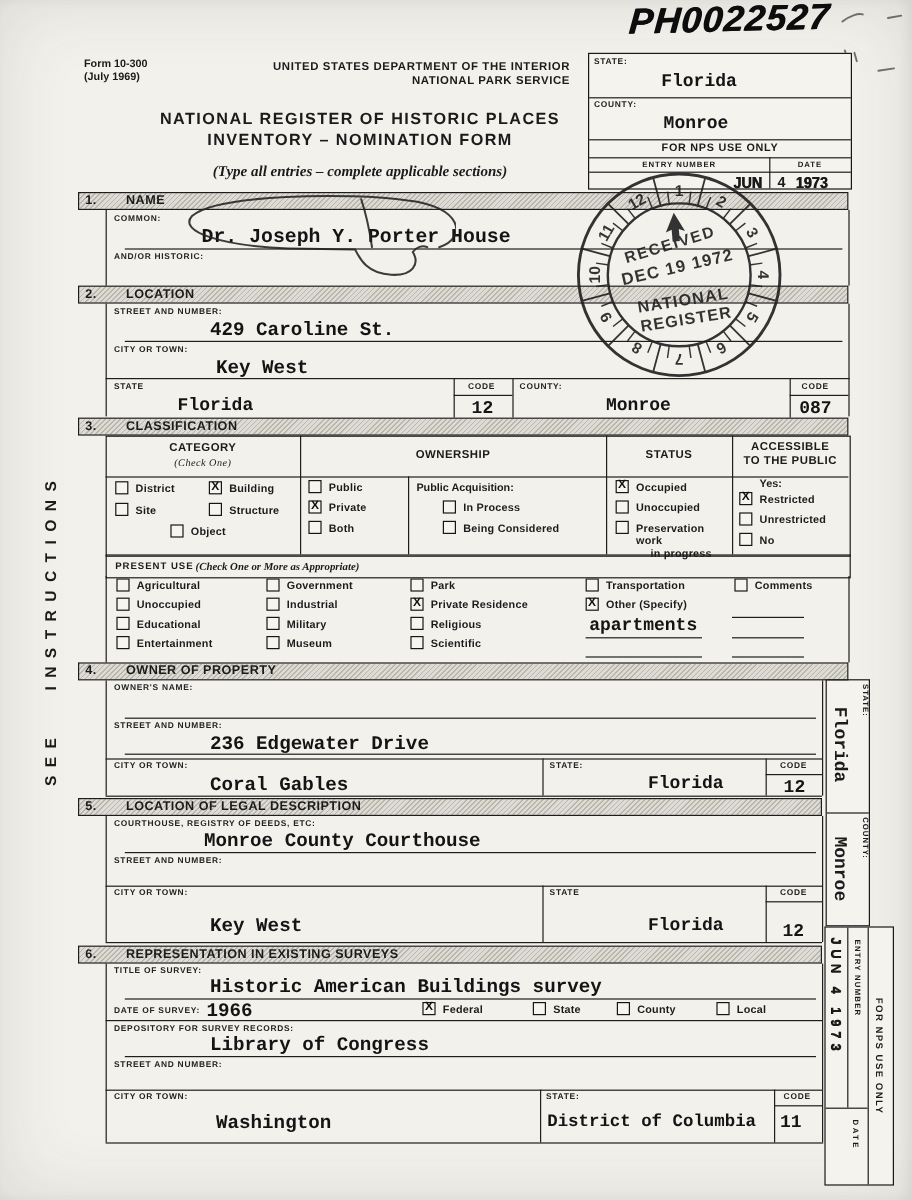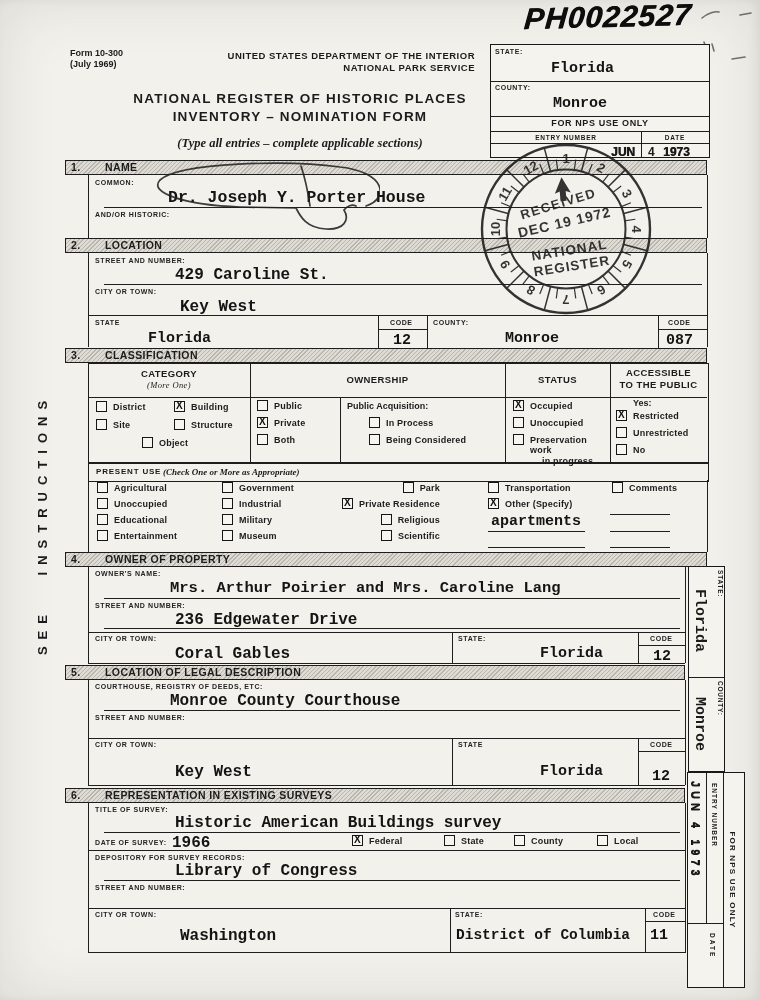--- a/index.html
+++ b/index.html
@@ -201,21 +201,21 @@
     <span class="ttl">CLASSIFICATION</span>
   </div>
 
   <div class="abs" style="left:88px;top:363px;width:619px;height:99px;border:1.4px solid #1d1d1d;"></div>
   <div class="rule" style="left:88px;top:397px;width:619px;"></div>
   <div class="vline" style="left:250px;top:363px;height:99px;"></div>
   <div class="vline" style="left:505px;top:363px;height:99px;"></div>
   <div class="vline" style="left:610px;top:363px;height:99px;"></div>
   <div class="vline" style="left:340px;top:397px;height:65px;"></div>
   <div class="hdr9" style="left:88px;top:369px;width:162px;">CATEGORY</div>
-  <div class="hdr9 it" style="left:88px;top:381px;width:162px;font-weight:400;font-size:8.5px;">(More One)</div>
+  <div class="hdr9 it" style="left:88px;top:381px;width:162px;font-weight:400;font-size:8.5px;">(Check One)</div>
   <div class="hdr9" style="left:250px;top:375px;width:255px;">OWNERSHIP</div>
   <div class="hdr9" style="left:505px;top:375px;width:105px;">STATUS</div>
   <div class="hdr9" style="left:610px;top:368px;width:97px;">ACCESSIBLE</div>
   <div class="hdr9" style="left:610px;top:380px;width:97px;">TO THE PUBLIC</div>
 
   <div class="cat" style="left:96px;top:402px;">
       <span class="cbi">
         <span class="cb"></span>
         <span>District</span>
       </span>
@@ -326,21 +326,21 @@
       </span>
       <span class="cbi">
         <span class="cb"></span>
         <span>Military</span>
       </span>
       <span class="cbi">
         <span class="cb"></span>
         <span>Museum</span>
       </span>
     </div>
-  <div class="stack pu" style="left:342px;top:483px;align-items:flex-end;">
+  <div class="stack pu" style="left:342px;top:483px;">
       <span class="cbi">
         <span class="cb"></span>
         <span>Park</span>
       </span>
       <span class="cbi">
         <span class="cb checked"></span>
         <span>Private Residence</span>
       </span>
       <span class="cbi">
         <span class="cb"></span>
@@ -374,21 +374,20 @@
   <div class="rule" style="left:610px;top:531px;width:60px;height:1px;"></div>
   <div class="rule" style="left:610px;top:547px;width:60px;height:1px;"></div>
 
   <div class="bar" style="left:65px;top:552px;width:640px;">
     <span class="num">4.</span>
     <span class="ttl">OWNER OF PROPERTY</span>
   </div>
   <div class="vline" style="left:88px;top:567px;height:96px;"></div>
   <div class="vline" style="left:685px;top:567px;height:96px;"></div>
   <span class="lbl" style="left:95px;top:570px;">OWNER'S NAME:</span>
-  <span class="val" style="left:170px;top:581px;font-size:15.5px;">Mrs. Arthur Poirier and Mrs. Caroline Lang</span>
   <div class="rule" style="left:104px;top:598px;width:576px;height:1px;"></div>
   <span class="lbl" style="left:95px;top:602px;">STREET AND NUMBER:</span>
   <span class="val" style="left:175px;top:612px;font-size:16px;">236 Edgewater Drive</span>
   <div class="rule" style="left:104px;top:628px;width:576px;height:1px;"></div>
   <div class="rule" style="left:88px;top:632px;width:597px;"></div>
   <span class="lbl" style="left:95px;top:635px;">CITY OR TOWN:</span>
   <span class="val" style="left:175px;top:646px;font-size:16px;">Coral Gables</span>
   <div class="vline" style="left:452px;top:632px;height:31px;"></div>
   <span class="lbl" style="left:458px;top:635px;">STATE:</span>
   <span class="val" style="left:540px;top:646px;">Florida</span>

